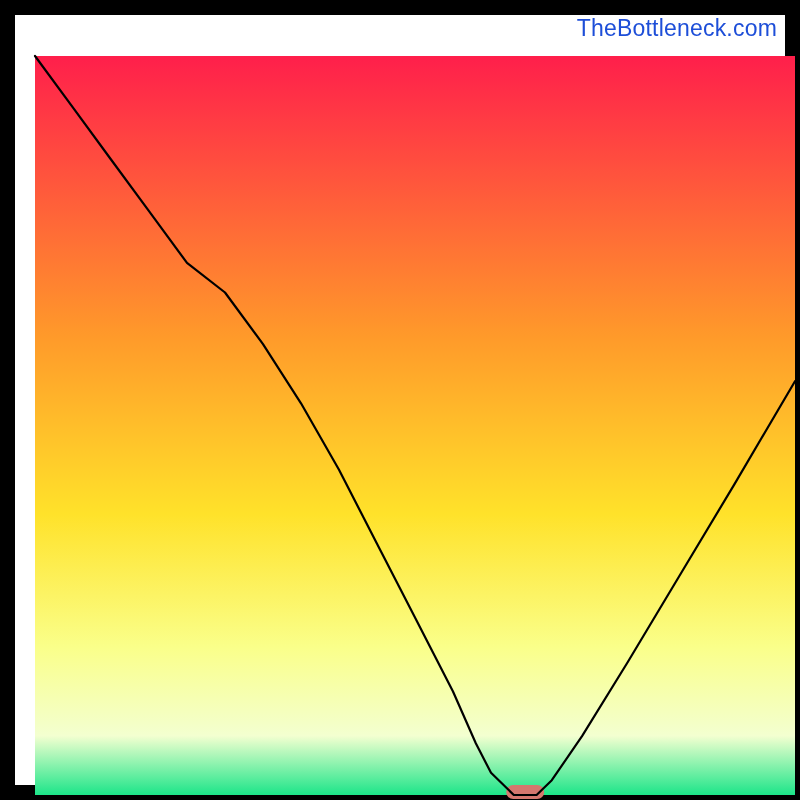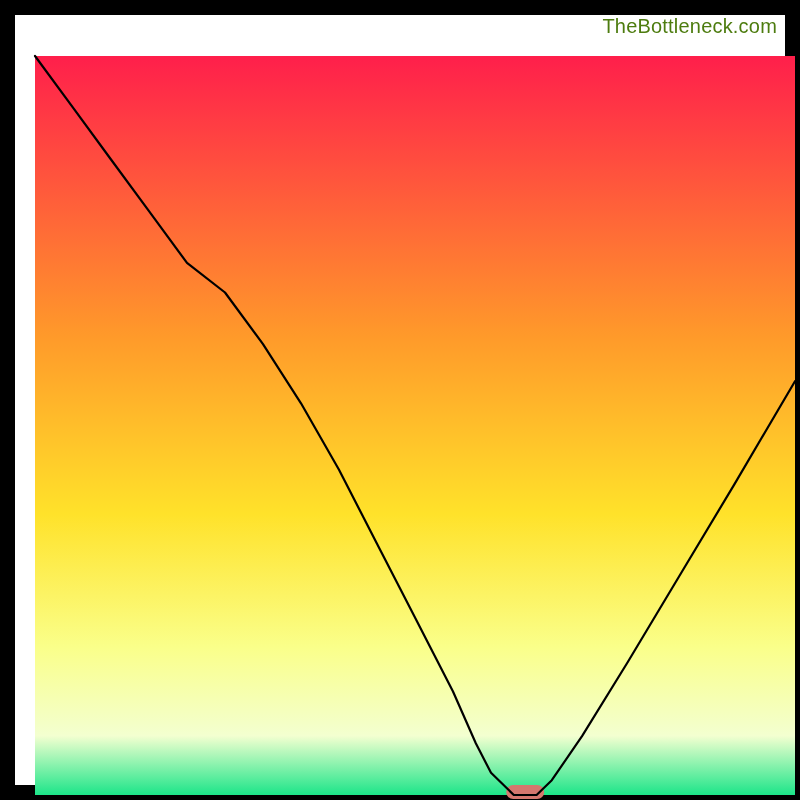--- a/index.html
+++ b/index.html
@@ -17,22 +17,22 @@
     top: 15px;
     width: 770px;
     height: 770px;
     background: #fff;
     box-sizing: border-box;
   }
   .watermark {
     position: absolute;
     top: 0px;
     right: 8px;
-    font-size: 20px;
-    color: #4d7c0f;
+    font-size: 23px;
+    color: #1d4ed8;
     font-weight: 500;
     letter-spacing: 0.2px;
   }
   .plot-wrap {
     position: absolute;
     left: 15px;
     top: 15px;
     width: 770px;
     height: 770px;
   }

